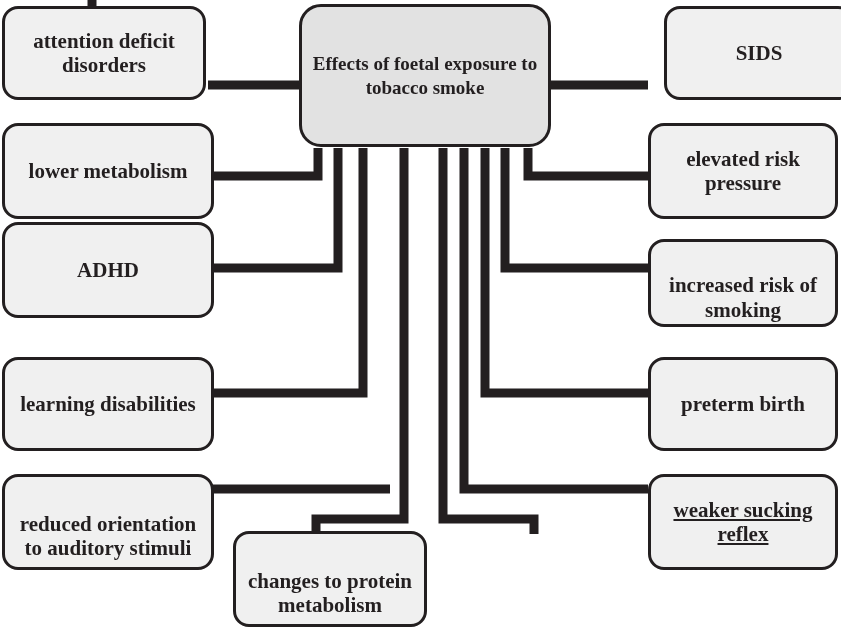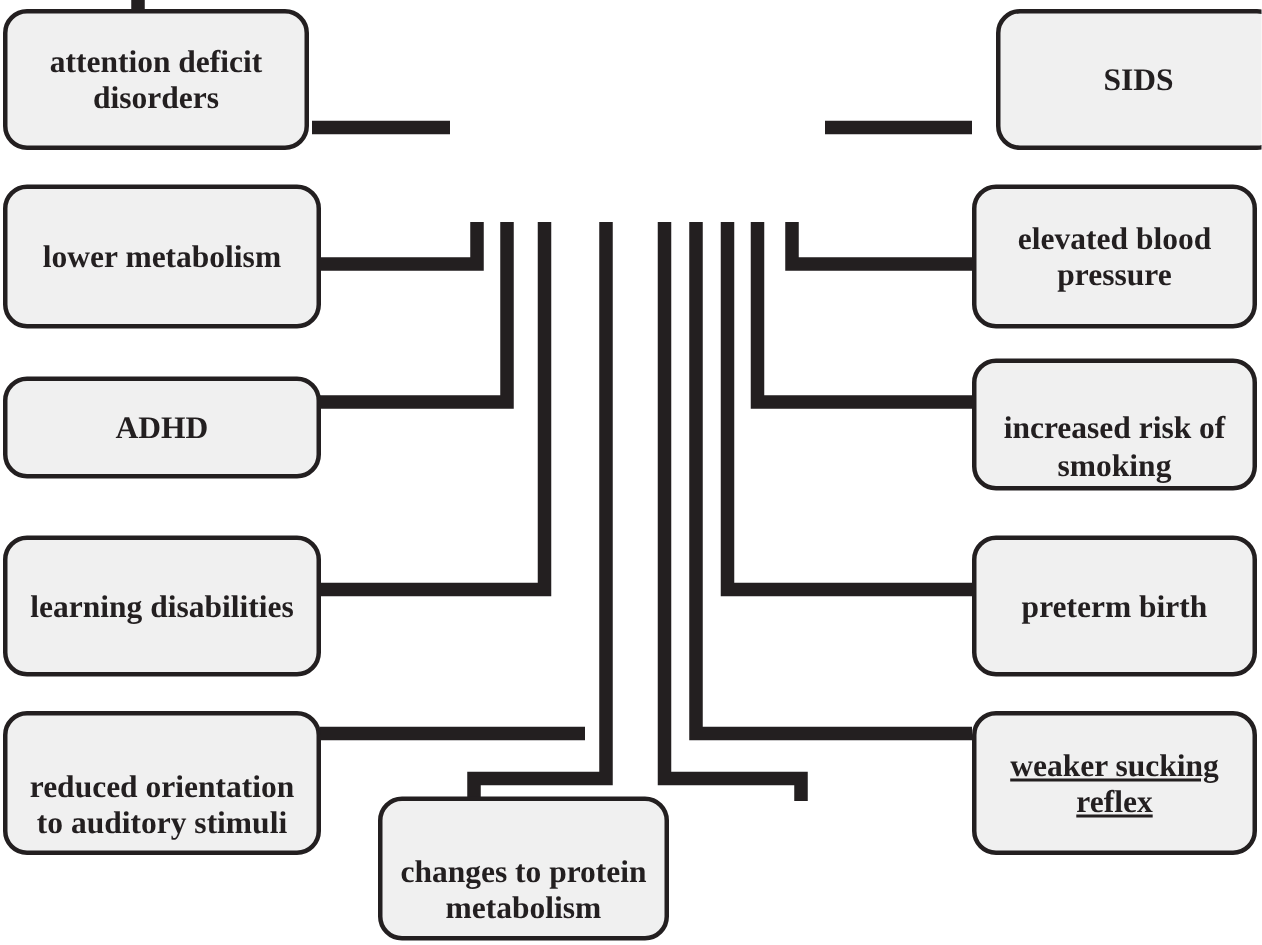--- a/index.html
+++ b/index.html
@@ -61,59 +61,62 @@
       <path d="M 528 148 L 528 176 L 648 176"></path>
       <path d="M 505 148 L 505 268 L 648 268"></path>
       <path d="M 485 148 L 485 393 L 648 393"></path>
       <path d="M 464 148 L 464 489 L 648 489"></path>
 
       <path d="M 404 148 L 404 519 L 316 519 L 316 534"></path>
       <path d="M 443 148 L 443 519 L 534 519 L 534 534"></path>
     </g>
   </svg>
 
+  <div class="node center" style="left:299px;top:4px;width:252px;height:143px;">
+    <span class="txt">Effects of foetal exposure to tobacco smoke</span>
+  </div>
 
   <div class="node" style="left:2px;top:6px;width:204px;height:94px;">
     <span class="txt">attention deficit disorders</span>
   </div>
 
   <div class="node" style="left:2px;top:123px;width:212px;height:96px;">
     <span class="txt">lower metabolism</span>
   </div>
 
-  <div class="node" style="left:2px;top:251px;width:212px;height:68px;">
+  <div class="node" style="left:2px;top:222px;width:212px;height:96px;">
     <span class="txt">ADHD</span>
   </div>
 
   <div class="node" style="left:2px;top:357px;width:212px;height:94px;">
     <span class="txt">learning disabilities</span>
   </div>
 
   <div class="node clip" style="left:2px;top:474px;width:212px;height:96px;">
     <span class="txt">reduced orientation to auditory stimuli</span>
   </div>
 
   <div class="node" style="left:648px;top:6px;width:190px;height:94px;margin-left:16px;">
     <span class="txt">SIDS</span>
   </div>
 
   <div class="node" style="left:648px;top:123px;width:190px;height:96px;">
-    <span class="txt">elevated blood pressure</span>
+    <span class="txt">elevated risk pressure</span>
   </div>
 
   <div class="node" style="left:648px;top:239px;width:190px;height:88px;align-items:flex-end;">
     <span class="txt">increased risk of smoking</span>
   </div>
 
   <div class="node" style="left:648px;top:357px;width:190px;height:94px;">
     <span class="txt">preterm birth</span>
   </div>
 
   <div class="node" style="left:648px;top:474px;width:190px;height:96px;text-decoration:underline;">
     <span class="txt">weaker sucking reflex</span>
   </div>
 
-  <div class="node clip" style="left:252px;top:531px;width:194px;height:96px;">
+  <div class="node clip" style="left:233px;top:531px;width:194px;height:96px;">
     <span class="txt">changes to protein metabolism</span>
   </div>
 
 
 </div>
 
 </body></html>

